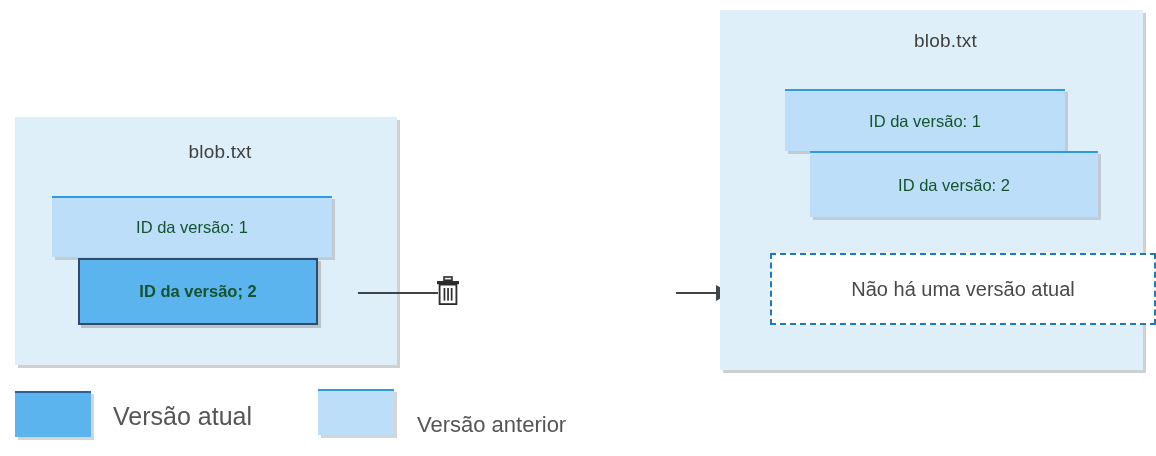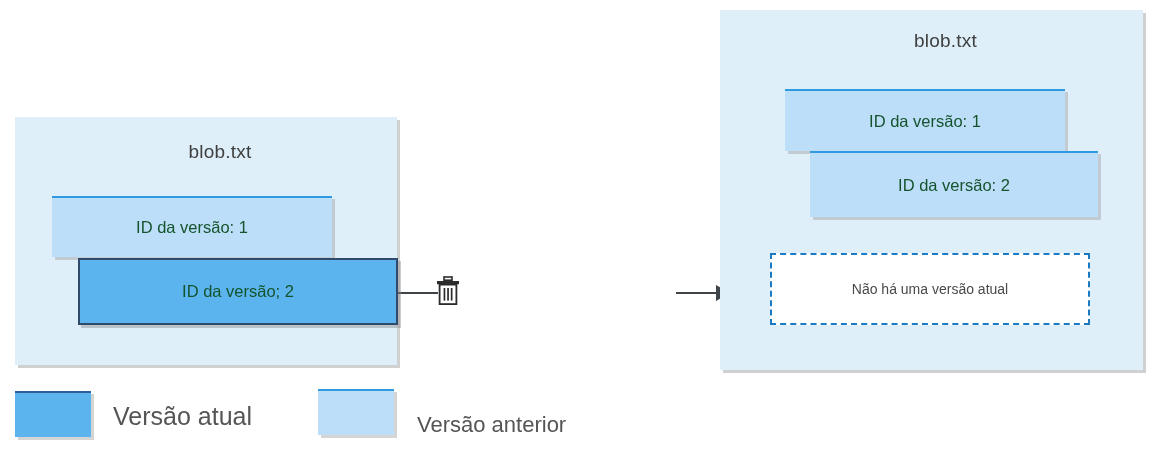--- a/index.html
+++ b/index.html
@@ -61,40 +61,40 @@
     box-shadow: 3px 3px 0 0 rgba(150,150,150,0.40);
   }
   .version-box.current {
     background: #5bb4ee;
     border: 2px solid #2f4a6b;
     box-shadow: 3px 3px 0 0 rgba(140,140,140,0.45);
   }
 
   
   #left-v1 { left: 37px;  top: 79px;  width: 280px; height: 61px; z-index: 2; }
-  #left-v2 { left: 63px;  top: 141px; width: 320px; height: 67px; z-index: 3; }
+  #left-v2 { left: 63px;  top: 141px; width: 240px; height: 67px; z-index: 3; font-weight: bold; }
 
   
   #right-v1 { left: 65px;  top: 79px;  width: 280px; height: 62px; z-index: 2; }
   #right-v2 { left: 90px;  top: 141px; width: 288px; height: 66px; z-index: 3; }
 
   
   #no-current-version {
     position: absolute;
     left: 50px;
     top: 243px;
-    width: 320px;
+    width: 386px;
     height: 72px;
     background: #ffffff;
     border: 2px dashed #1a7ac4;
     box-sizing: border-box;
     display: flex;
     align-items: center;
     justify-content: center;
-    font-size: 14px;
+    font-size: 20px;
     color: #494949;
     white-space: nowrap;
     z-index: 4;
   }
 
   
   #delete-action-label {
     position: absolute;
     left: 477px;
     top: 279px;

